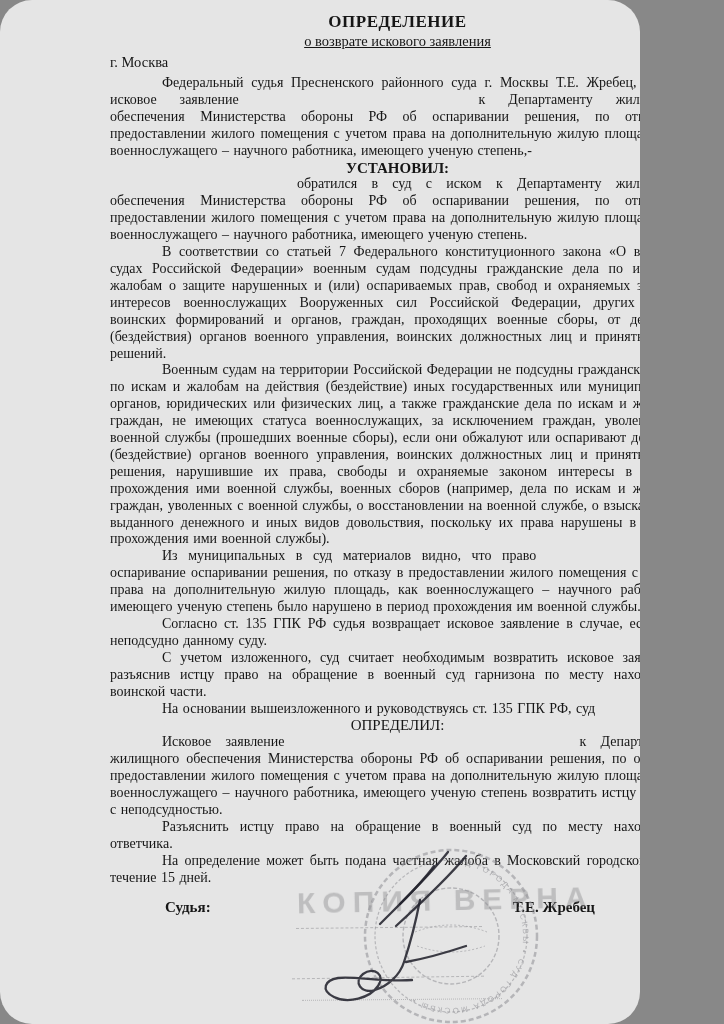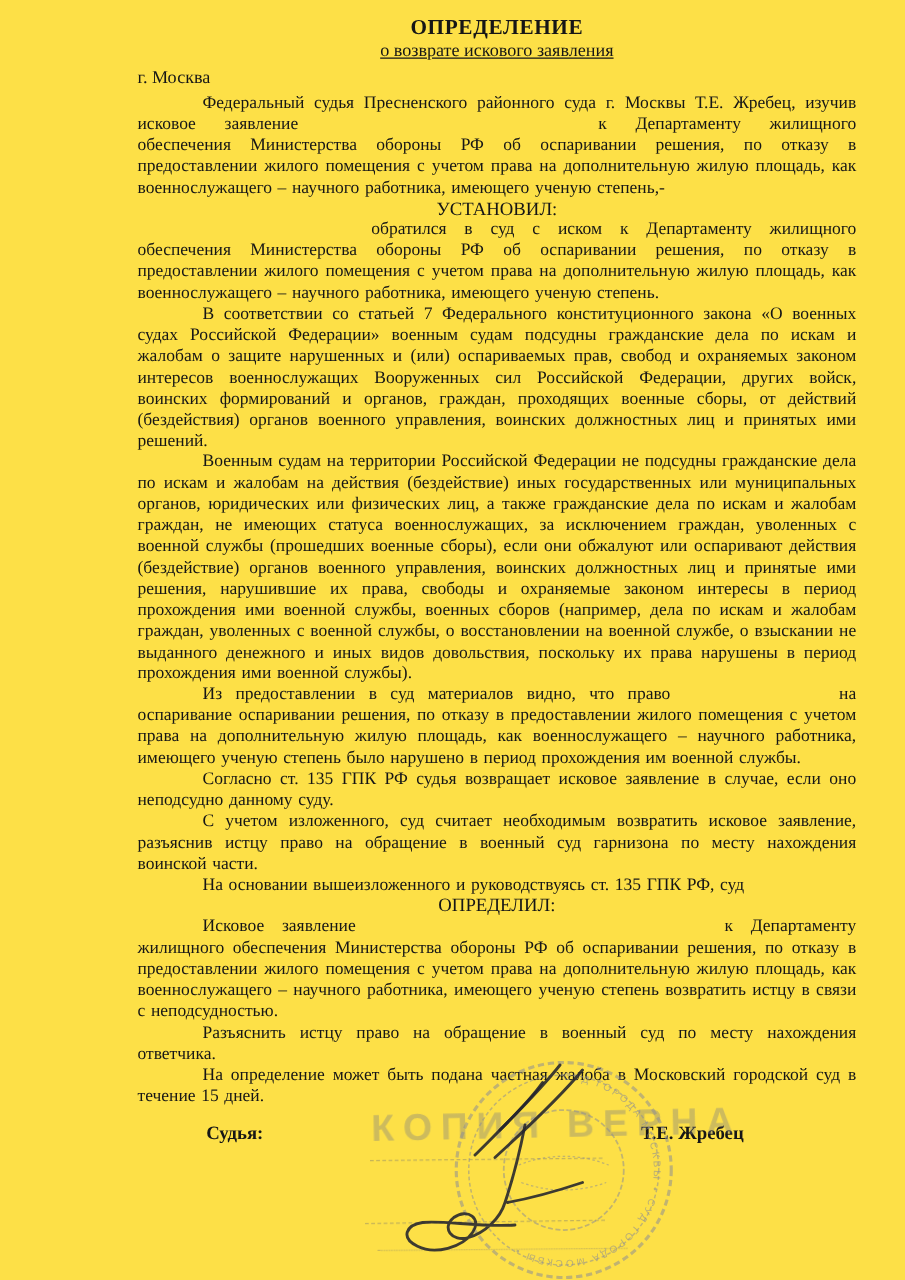--- a/index.html
+++ b/index.html
@@ -1,22 +1,23 @@
 <!DOCTYPE html>
 <html><head>
 <meta charset="utf-8">
 <style>
   html,body{margin:0;padding:0;background:#888;}
   #page{
     position:relative;
-    width:724px;height:1024px;
-    background:#fde047;
+    width:640px;height:1024px;
+    background:#e5e5e5;
     overflow:hidden;
     font-family:"Liberation Serif","DejaVu Serif",serif;
     color:#161616;
+    border-radius:32px;
   }
   #textblock{
     position:absolute;
     left:110px;top:12px;width:575px;
   }
   .doc-title{
     text-align:center;font-weight:bold;font-size:17px;line-height:20px;
     letter-spacing:0.5px;margin:0;
   }
   .doc-subtitle{
@@ -29,21 +30,21 @@
   .dateline .date{padding-left:72px;}
   p.para{
     margin:0;text-align:justify;text-indent:52px;
     font-size:14px;line-height:16.9px;
     word-spacing:1px;
   }
   p.heading{
     margin:0;text-align:center;text-indent:0;
     font-size:15px;line-height:16.9px;
   }
-  p.heading.bold{font-weight:normal;}
+  p.heading.bold{font-weight:bold;}
   p.indent-blank{text-indent:187px;}
   .gap{display:inline-block;height:1px;}
   .g240{width:240px;}
   .g135{width:135px;}
   .g120{width:120px;}
   .g295{width:295px;}
   .sig-row{
     display:flex;justify-content:space-between;
     margin-top:11px;padding-left:55px;padding-right:90px;
     font-weight:bold;font-size:15px;line-height:19px;gap:28px;
@@ -83,21 +84,21 @@
     <p class="para"><span>Федеральный судья Пресненского районного суда г. Москвы  Т.Е. Жребец, изучив исковое заявление</span><span class="gap g240"></span><span>к Департаменту жилищного обеспечения Министерства обороны РФ об оспаривании решения, по отказу в предоставлении жилого помещения с учетом права на дополнительную жилую площадь, как военнослужащего – научного работника, имеющего ученую степень,-</span></p>
 
     <p class="heading bold">УСТАНОВИЛ:</p>
 
     <p class="para indent-blank">обратился в суд с иском к Департаменту жилищного обеспечения Министерства обороны РФ об оспаривании решения, по отказу в предоставлении жилого помещения с учетом права на дополнительную жилую площадь, как военнослужащего – научного работника, имеющего ученую степень.</p>
 
     <p class="para">В соответствии со статьей 7 Федерального конституционного закона «О военных судах Российской Федерации» военным судам подсудны гражданские дела по искам и жалобам о защите нарушенных и (или) оспариваемых прав, свобод и охраняемых законом интересов военнослужащих Вооруженных сил Российской Федерации, других войск, воинских формирований и органов, граждан, проходящих военные сборы, от действий (бездействия) органов военного управления, воинских должностных лиц и принятых ими решений.</p>
 
     <p class="para">Военным судам на территории Российской Федерации не подсудны гражданские дела по искам и жалобам на действия (бездействие) иных государственных или муниципальных органов, юридических или физических лиц, а также гражданские дела по искам и жалобам граждан, не имеющих статуса военнослужащих, за исключением граждан, уволенных с военной службы (прошедших военные сборы), если они обжалуют или оспаривают действия (бездействие) органов военного управления, воинских должностных лиц и принятые ими решения, нарушившие их права, свободы и охраняемые законом интересы в период прохождения ими военной службы, военных сборов (например, дела по искам и жалобам граждан, уволенных с военной службы, о восстановлении на военной службе, о взыскании не выданного денежного и иных видов довольствия, поскольку их права нарушены в период прохождения ими военной службы).</p>
 
-    <p class="para"><span>Из предоставлении в суд материалов видно, что право</span><span class="gap g135"></span><span>на оспаривание оспаривании решения, по отказу в предоставлении жилого помещения с учетом права на дополнительную жилую площадь, как военнослужащего – научного работника, имеющего ученую степень было нарушено в период прохождения им военной службы.</span></p>
+    <p class="para"><span>Из муниципальных в суд материалов видно, что право</span><span class="gap g135"></span><span>на оспаривание оспаривании решения, по отказу в предоставлении жилого помещения с учетом права на дополнительную жилую площадь, как военнослужащего – научного работника, имеющего ученую степень было нарушено в период прохождения им военной службы.</span></p>
 
 
     <p class="para">Согласно ст. 135 ГПК РФ судья возвращает исковое заявление в случае, если оно неподсудно данному суду.</p>
 
     <p class="para">С учетом изложенного, суд считает необходимым возвратить исковое заявление, разъяснив истцу право на обращение в военный суд гарнизона по месту нахождения воинской части.</p>
 
     <p class="para">На основании вышеизложенного и руководствуясь  ст. 135 ГПК РФ, суд</p>
 
     <p class="heading">ОПРЕДЕЛИЛ:</p>
 

